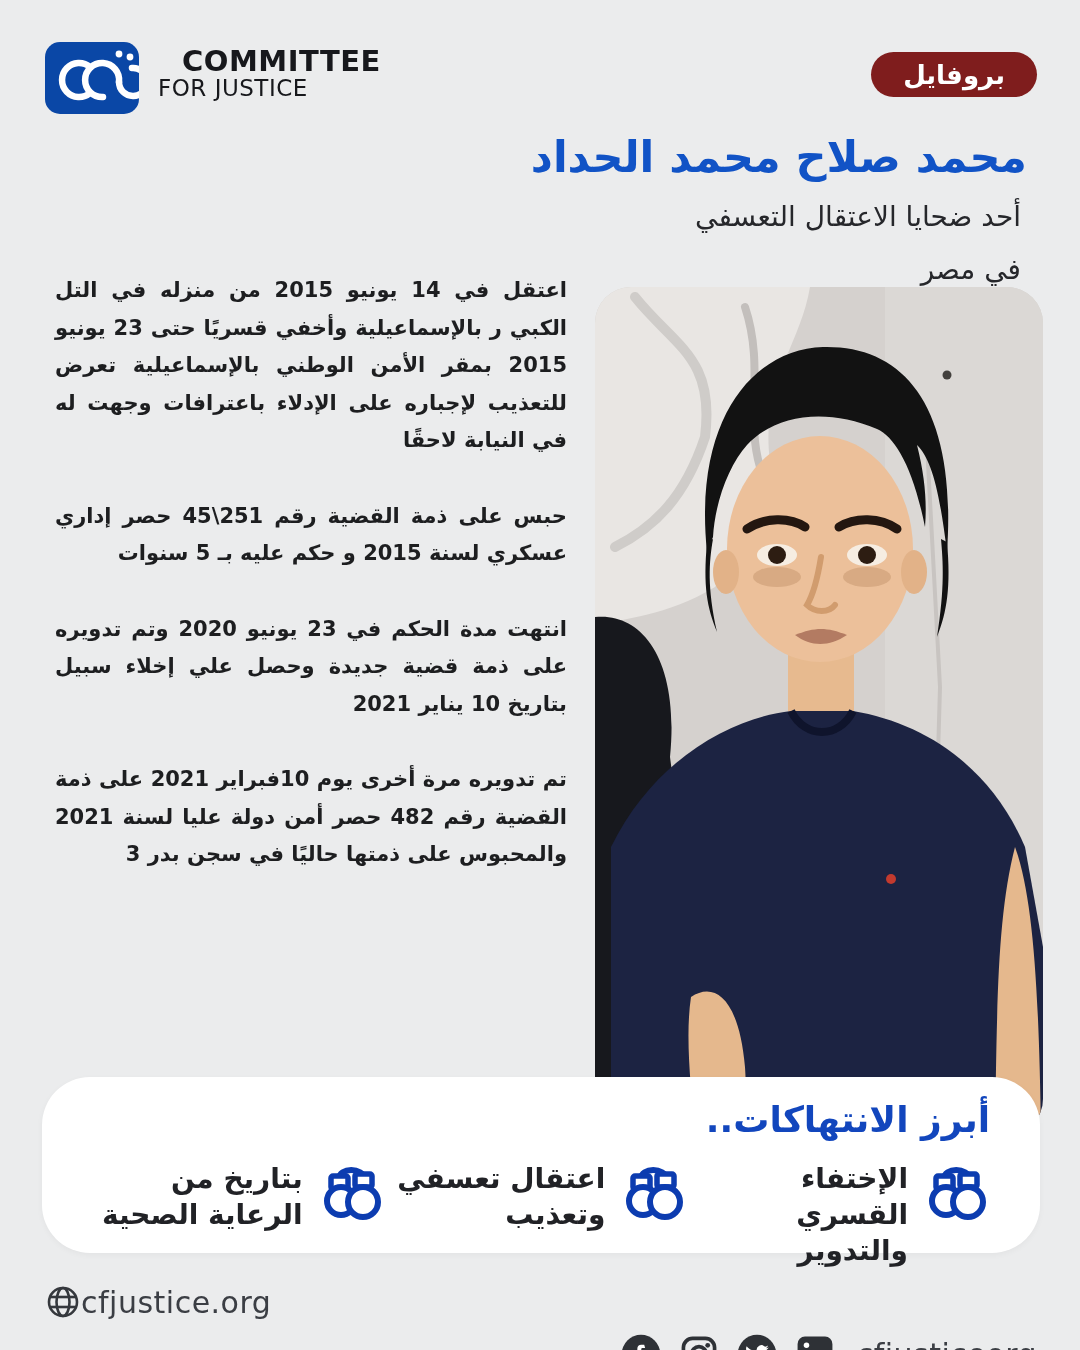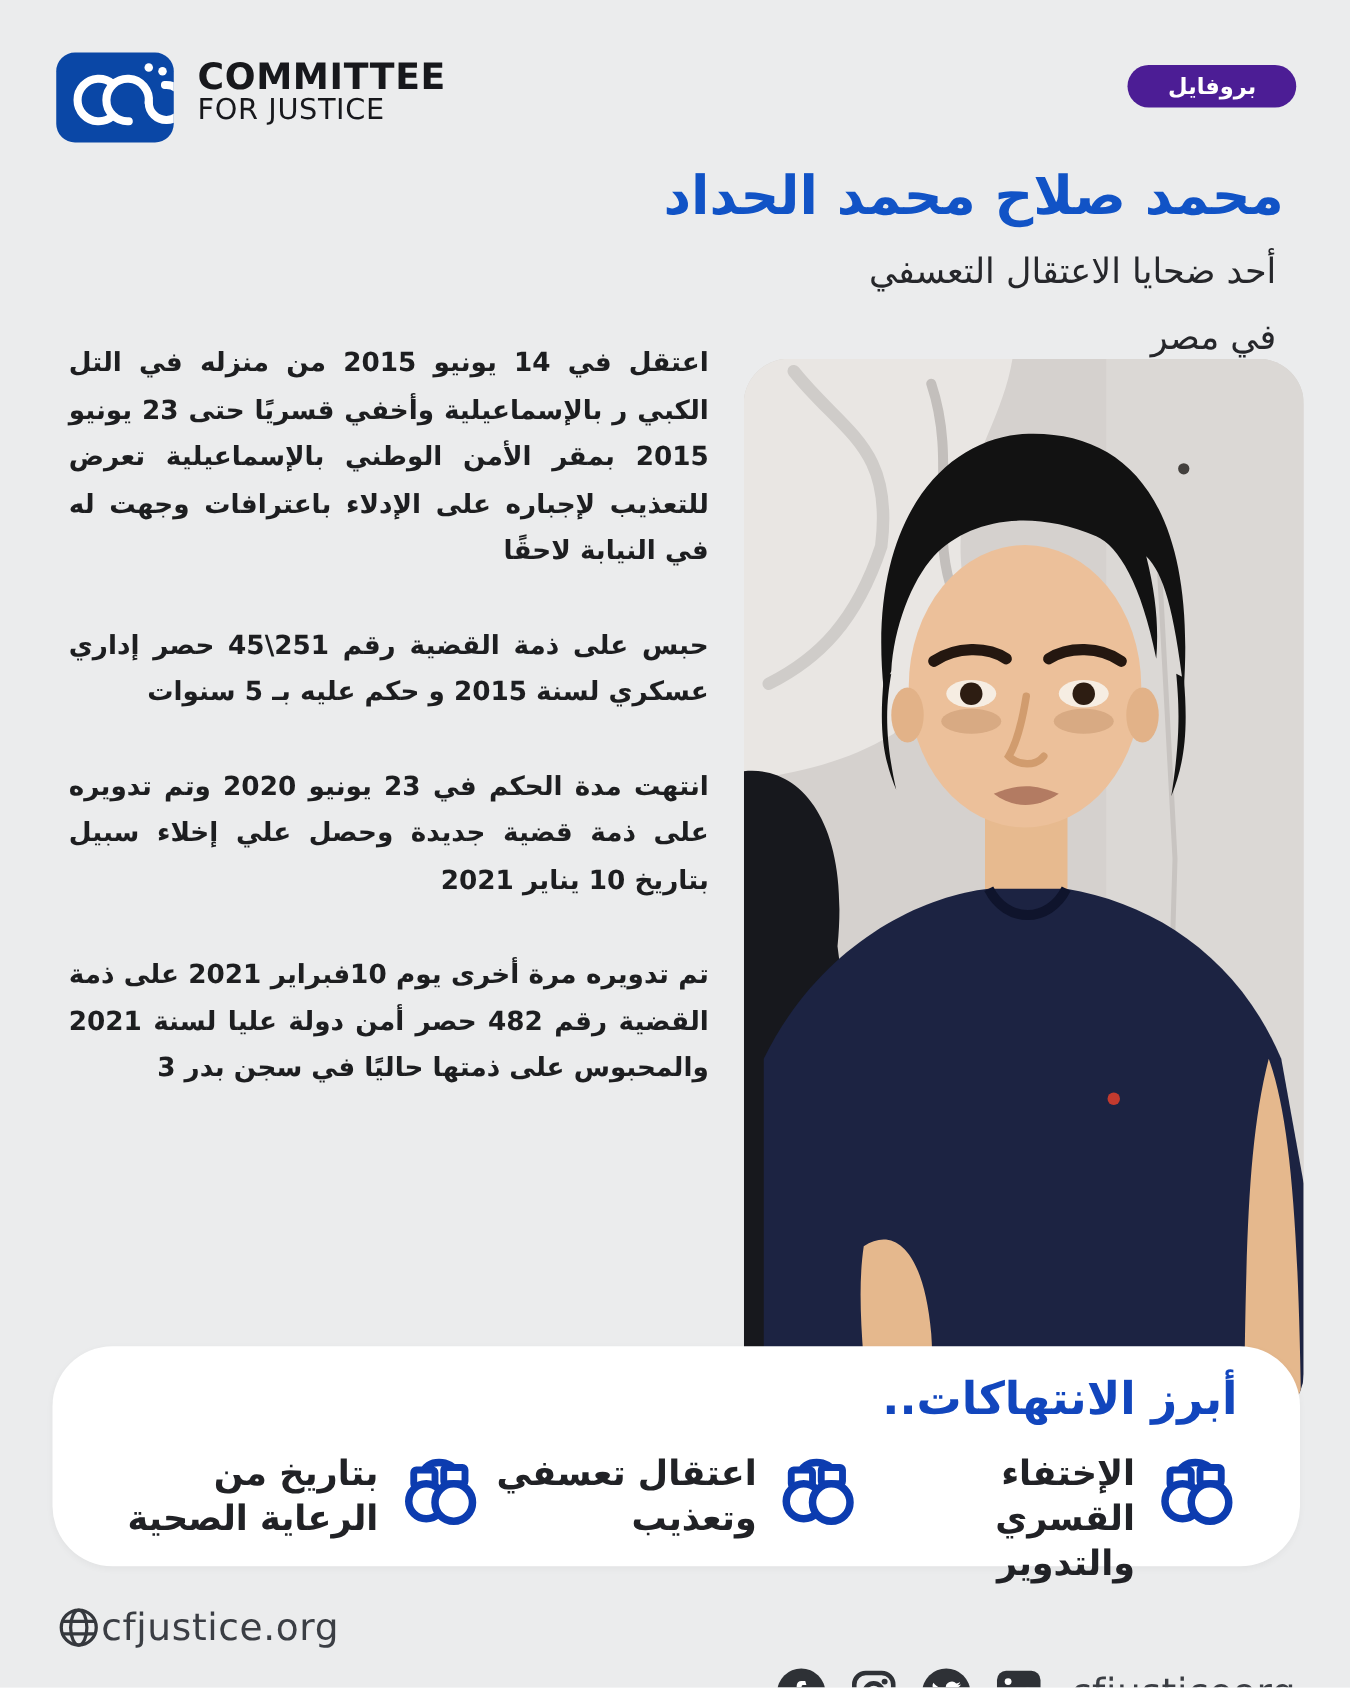--- a/index.html
+++ b/index.html
@@ -4,24 +4,24 @@
 <style>
   html,body{margin:0;padding:0;}
   .canvas{
     position:relative;width:1080px;height:1350px;overflow:hidden;
     background:#ebeced;font-family:"DejaVu Sans",sans-serif;
   }
   
   .logo-box{position:absolute;left:45px;top:42px;width:94px;height:72px;
     background:#0a47a6;border-radius:15px;}
   .wordmark{position:absolute;left:158px;top:46px;color:#17181c;line-height:1.05;}
-  .wordmark .l1{font-size:29px;font-weight:800;letter-spacing:.5px;}
+  .wordmark .l1{font-size:29px;font-weight:800;letter-spacing:.5px;margin-left:24px;}
   .wordmark .l2{font-size:23px;font-weight:400;letter-spacing:.5px;}
-  .badge{position:absolute;right:43px;top:52px;height:34px;padding:0 32px;
-    background:#4c1d95;border-radius:23px;color:#fff;font-size:18px;font-weight:600;
+  .badge{position:absolute;right:43px;top:52px;height:45px;padding:0 32px;
+    background:#7f1d1d;border-radius:23px;color:#fff;font-size:26px;font-weight:600;
     display:flex;align-items:center;direction:rtl;}
   
   .profile-head{position:absolute;right:43px;top:132px;width:640px;direction:rtl;text-align:right;}
   .profile-name{color:#1153c6;font-size:43px;font-weight:700;margin:0 10px 10px 0;}
   .profile-sub{color:#26272b;font-size:28px;font-weight:500;line-height:37px;margin:16px;}
   
   .bio{position:absolute;left:55px;top:272px;width:512px;direction:rtl;}
   .bio p{margin:0 0 38px 0;color:#1d1e20;font-size:21px;line-height:37.5px;
     font-weight:700;text-align:justify;text-align-last:right;}
   

